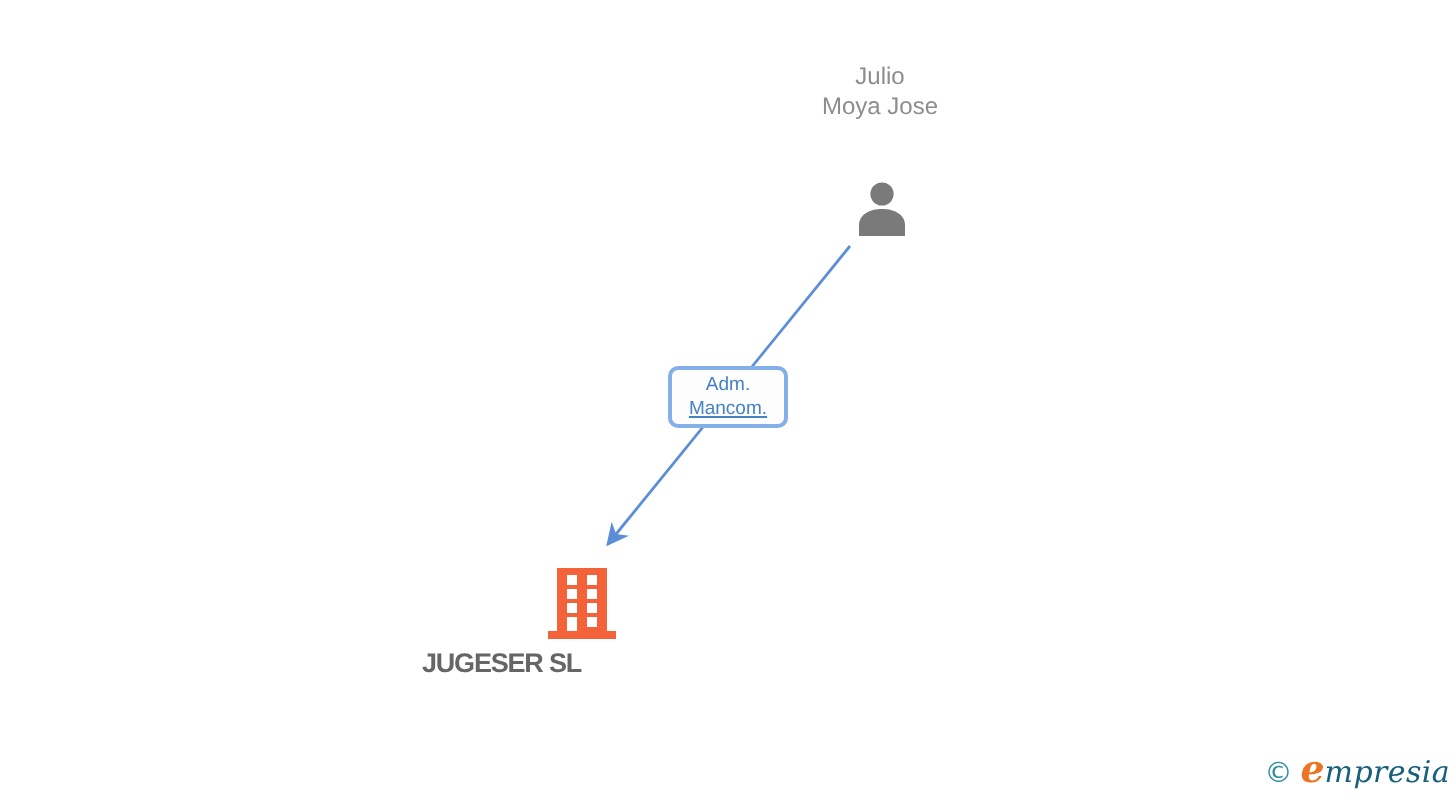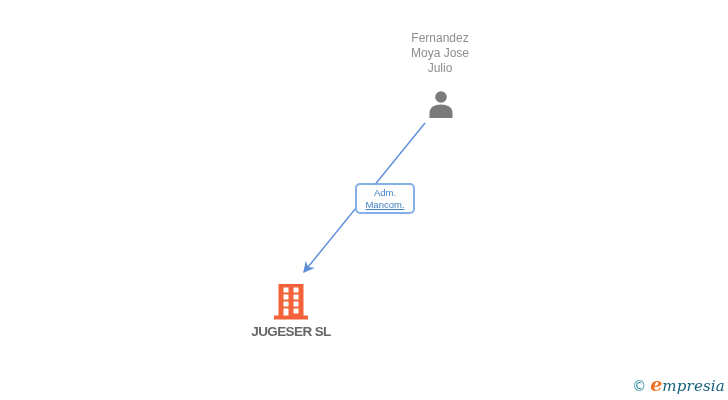--- a/index.html
+++ b/index.html
@@ -14,21 +14,21 @@
   }
   .person-icon{position:absolute;left:427px;top:90px;cursor:pointer;}
   .edge-label{
     position:absolute;left:334px;top:183px;width:56px;height:27px;
     border:2px solid;border-radius:5px;background:#fdfdfd;
     display:flex;flex-direction:column;align-items:center;justify-content:center;
     font-size:9.5px;line-height:12px;text-align:center;
   }
   .company-icon{position:absolute;left:274px;top:284px;cursor:pointer;}
   .company-name{
-    position:absolute;left:211px;top:324px;width:160px;text-align:center;
+    position:absolute;left:211px;top:324px;width:160px;
     font-weight:bold;font-size:13.5px;letter-spacing:-0.6px;
   }
   .footer{
     position:absolute;right:3px;bottom:5px;
     display:flex;align-items:baseline;
   }
   .copyright{font-size:14px;margin-right:4px;font-family:"DejaVu Sans",sans-serif;}
   .brand-e{
     font-family:"DejaVu Serif",serif;font-style:italic;font-weight:bold;
     font-size:19px;line-height:19px;
@@ -46,32 +46,31 @@
   <svg class="connector" width="728" height="400" viewBox="0 0 728 400">
     <defs>
       <marker id="arrowhead" markerWidth="9" markerHeight="9" refX="7" refY="4" orient="auto">
         <path d="M0,0 L8,4 L0,8 L2.4,4 Z" fill="#5b8dd9"></path>
       </marker>
     </defs>
     <line x1="425" y1="123" x2="304" y2="272" stroke-width="1.4" marker-end="url(#arrowhead)" stroke="#5b8dd9"></line>
   </svg>
 
   <div class="person-name" style="color: rgb(141, 141, 141);">
-    <div>Fernandez</div>
+    <div>Julio</div>
     <div>Moya Jose</div>
-    <div>Julio</div>
   </div>
   <svg class="person-icon" width="28" height="28" viewBox="0 0 28 28">
     <g fill="#7a7a7a">
       <circle cx="14" cy="7" r="5.8"></circle>
       <path d="M2.5 28 v-5.3 c0 -5.4 5.2 -8.2 11.5 -8.2 s11.5 2.8 11.5 8.2 V28 Z"></path>
     </g>
   </svg>
 
-  <div class="edge-label" style="border-color: rgb(133, 175, 232); margin-left: 21px;">
+  <div class="edge-label" style="border-color: rgb(133, 175, 232);">
     <div style="color: rgb(68, 130, 196);">Adm.</div>
     <div style="color: rgb(68, 130, 196); text-decoration: underline;">Mancom.</div>
   </div>
 
   <svg class="company-icon" width="34" height="36" viewBox="0 0 34 36">
     <g fill="#f4623a">
       <rect x="4.5" y="0" width="25" height="32"></rect>
       <rect x="0" y="31.5" width="34" height="4"></rect>
     </g>
     <g fill="#ffffff">

